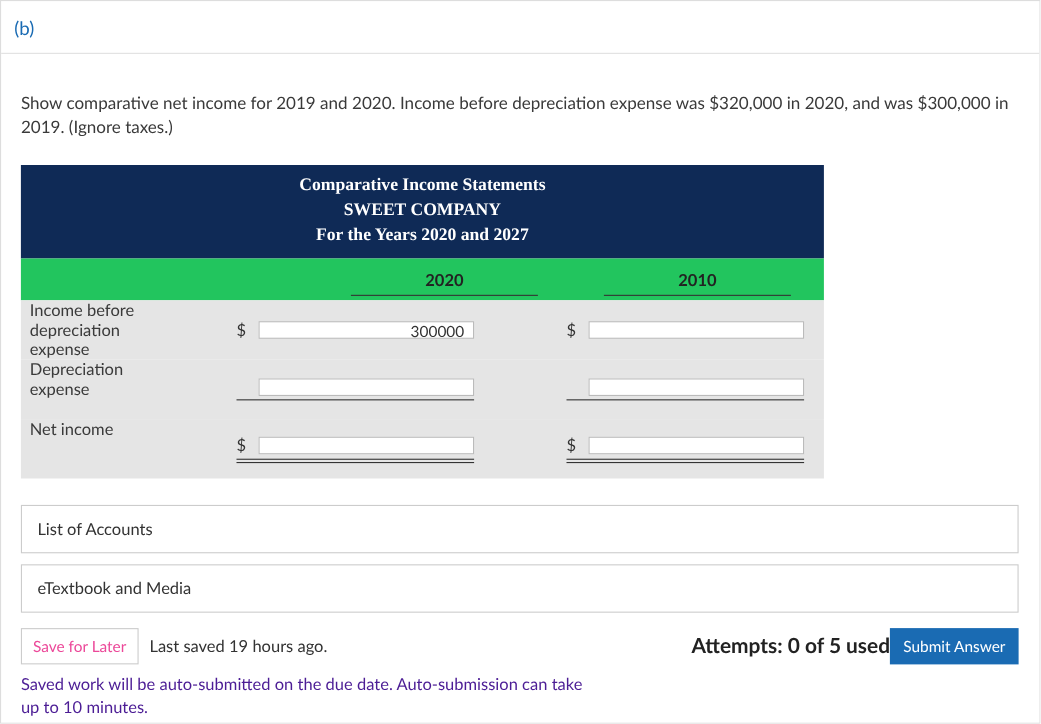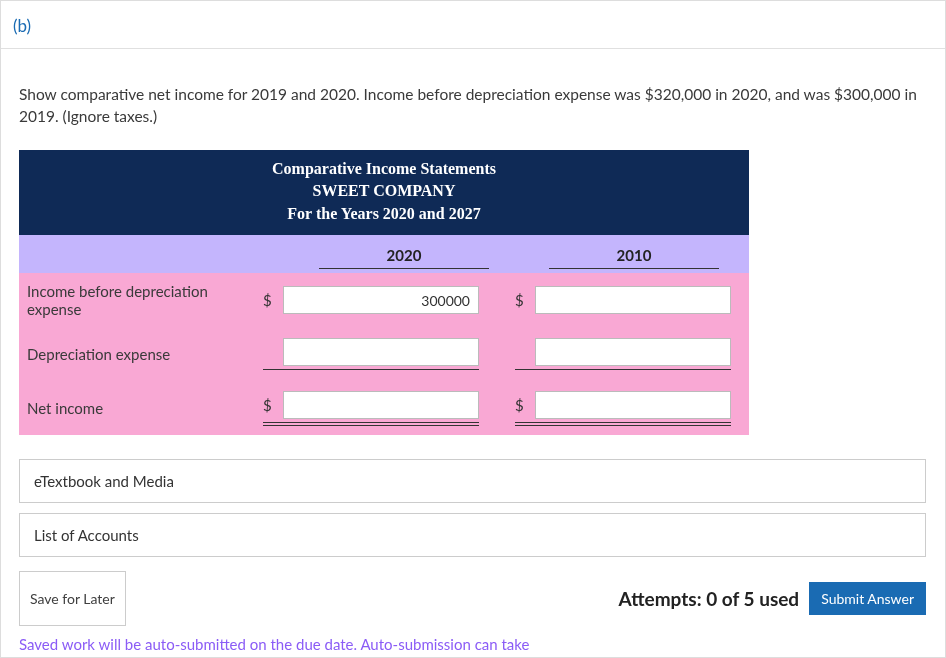--- a/index.html
+++ b/index.html
@@ -42,65 +42,65 @@
     background: #0f2a56;
     color: #fff;
     text-align: center;
     font-family: Georgia, "Times New Roman", serif;
     font-weight: bold;
     font-size: 16px;
     line-height: 1.4;
     padding: 8px 0 10px 0;
   }
   .stmt-colhead {
-    background: #c4b5fd;
+    background: #22c55e;
     display: flex;
     align-items: flex-end;
     height: 38px;
   }
   .colhead-spacer { width: 330px; }
   .colhead-cell {
     flex: 1;
     text-align: center;
     font-weight: bold;
     color: #222;
     padding: 0 30px 4px 30px;
   }
   .colhead-inner {
     border-bottom: 1.5px solid #333;
     padding-bottom: 4px;
     display: inline-block;
     width: 170px;
   }
   .stmt-row {
     display: flex;
-    align-items: center;
-    background: #f9a8d4;
+    background: #e5e5e5;
     height: 54px;
+    gap: 48px;
   }
   .row-label {
     width: 330px;
     padding-left: 8px;
     color: #3a3a3a;
     font-size: 15px;
   }
   .row-cell {
     flex: 1;
     display: flex;
     align-items: center;
     padding: 0 18px;
   }
   .currency {
     width: 20px;
     color: #333;
     font-size: 15px;
   }
   .val-input {
     flex: 1;
-    height: 28px;
+    height: 16px;
     border: 1px solid #bbb;
     font-size: 14px;
     padding: 4px 8px;
     text-align: right;
     font-family: inherit;
     color: #333;
     background: #fff;
   }
   .cell-underline-single .val-wrap {
     border-bottom: 1.5px solid #333;
@@ -128,51 +128,50 @@
   .box-link + .box-link { margin-top: 10px; }
   .footer-row {
     display: flex;
     align-items: center;
     margin-top: 14px;
     width: 907px;
   }
   .save-btn {
     border: 1px solid #ccc;
     background: #fff;
-    padding: 18px 10px;
+    padding: 7px 10px;
     font-size: 14px;
-    color: #404040;
+    color: #ec4899;
     cursor: pointer;
     font-family: inherit;
   }
   .last-saved {
     margin-left: 10px;
     font-size: 15px;
     color: #333;
   }
   .attempts {
     margin-left: auto;
     font-weight: bold;
     font-size: 19px;
     color: #222;
   }
   .submit-btn {
-    margin-left: 10px;
     background: #1a6bb3;
     color: #fff;
     border: none;
     padding: 8px 12px;
     font-size: 14px;
     cursor: pointer;
     font-family: inherit;
   }
   .autosave-note {
     margin-top: 8px;
     font-size: 15px;
-    color: #8b5cf6;
+    color: #4c1d95;
     width: 520px;
     line-height: 1.4;
   }
 </style>
 </head>
 <body>
 
 <div class="frame">
 
   <div class="part-header">
@@ -244,25 +243,26 @@
         <div class="row-cell cell-underline-double">
           <div class="val-wrap">
             <span class="currency">$</span>
             <input class="val-input" value="" style="">
           </div>
         </div>
       </div>
 
     </div>
 
+    <div class="box-link">List of Accounts</div>
     <div class="box-link">eTextbook and Media</div>
-    <div class="box-link">List of Accounts</div>
 
     <div class="footer-row">
       <button class="save-btn">Save for Later</button>
+      <span class="last-saved">Last saved 19 hours ago.</span>
       <span class="attempts">Attempts: 0 of 5 used</span>
       <button class="submit-btn">Submit Answer</button>
     </div>
 
     <div class="autosave-note">Saved work will be auto-submitted on the due date. Auto-submission can take up to 10 minutes.</div>
 
   </div>
 </div>
 
 </body></html>

